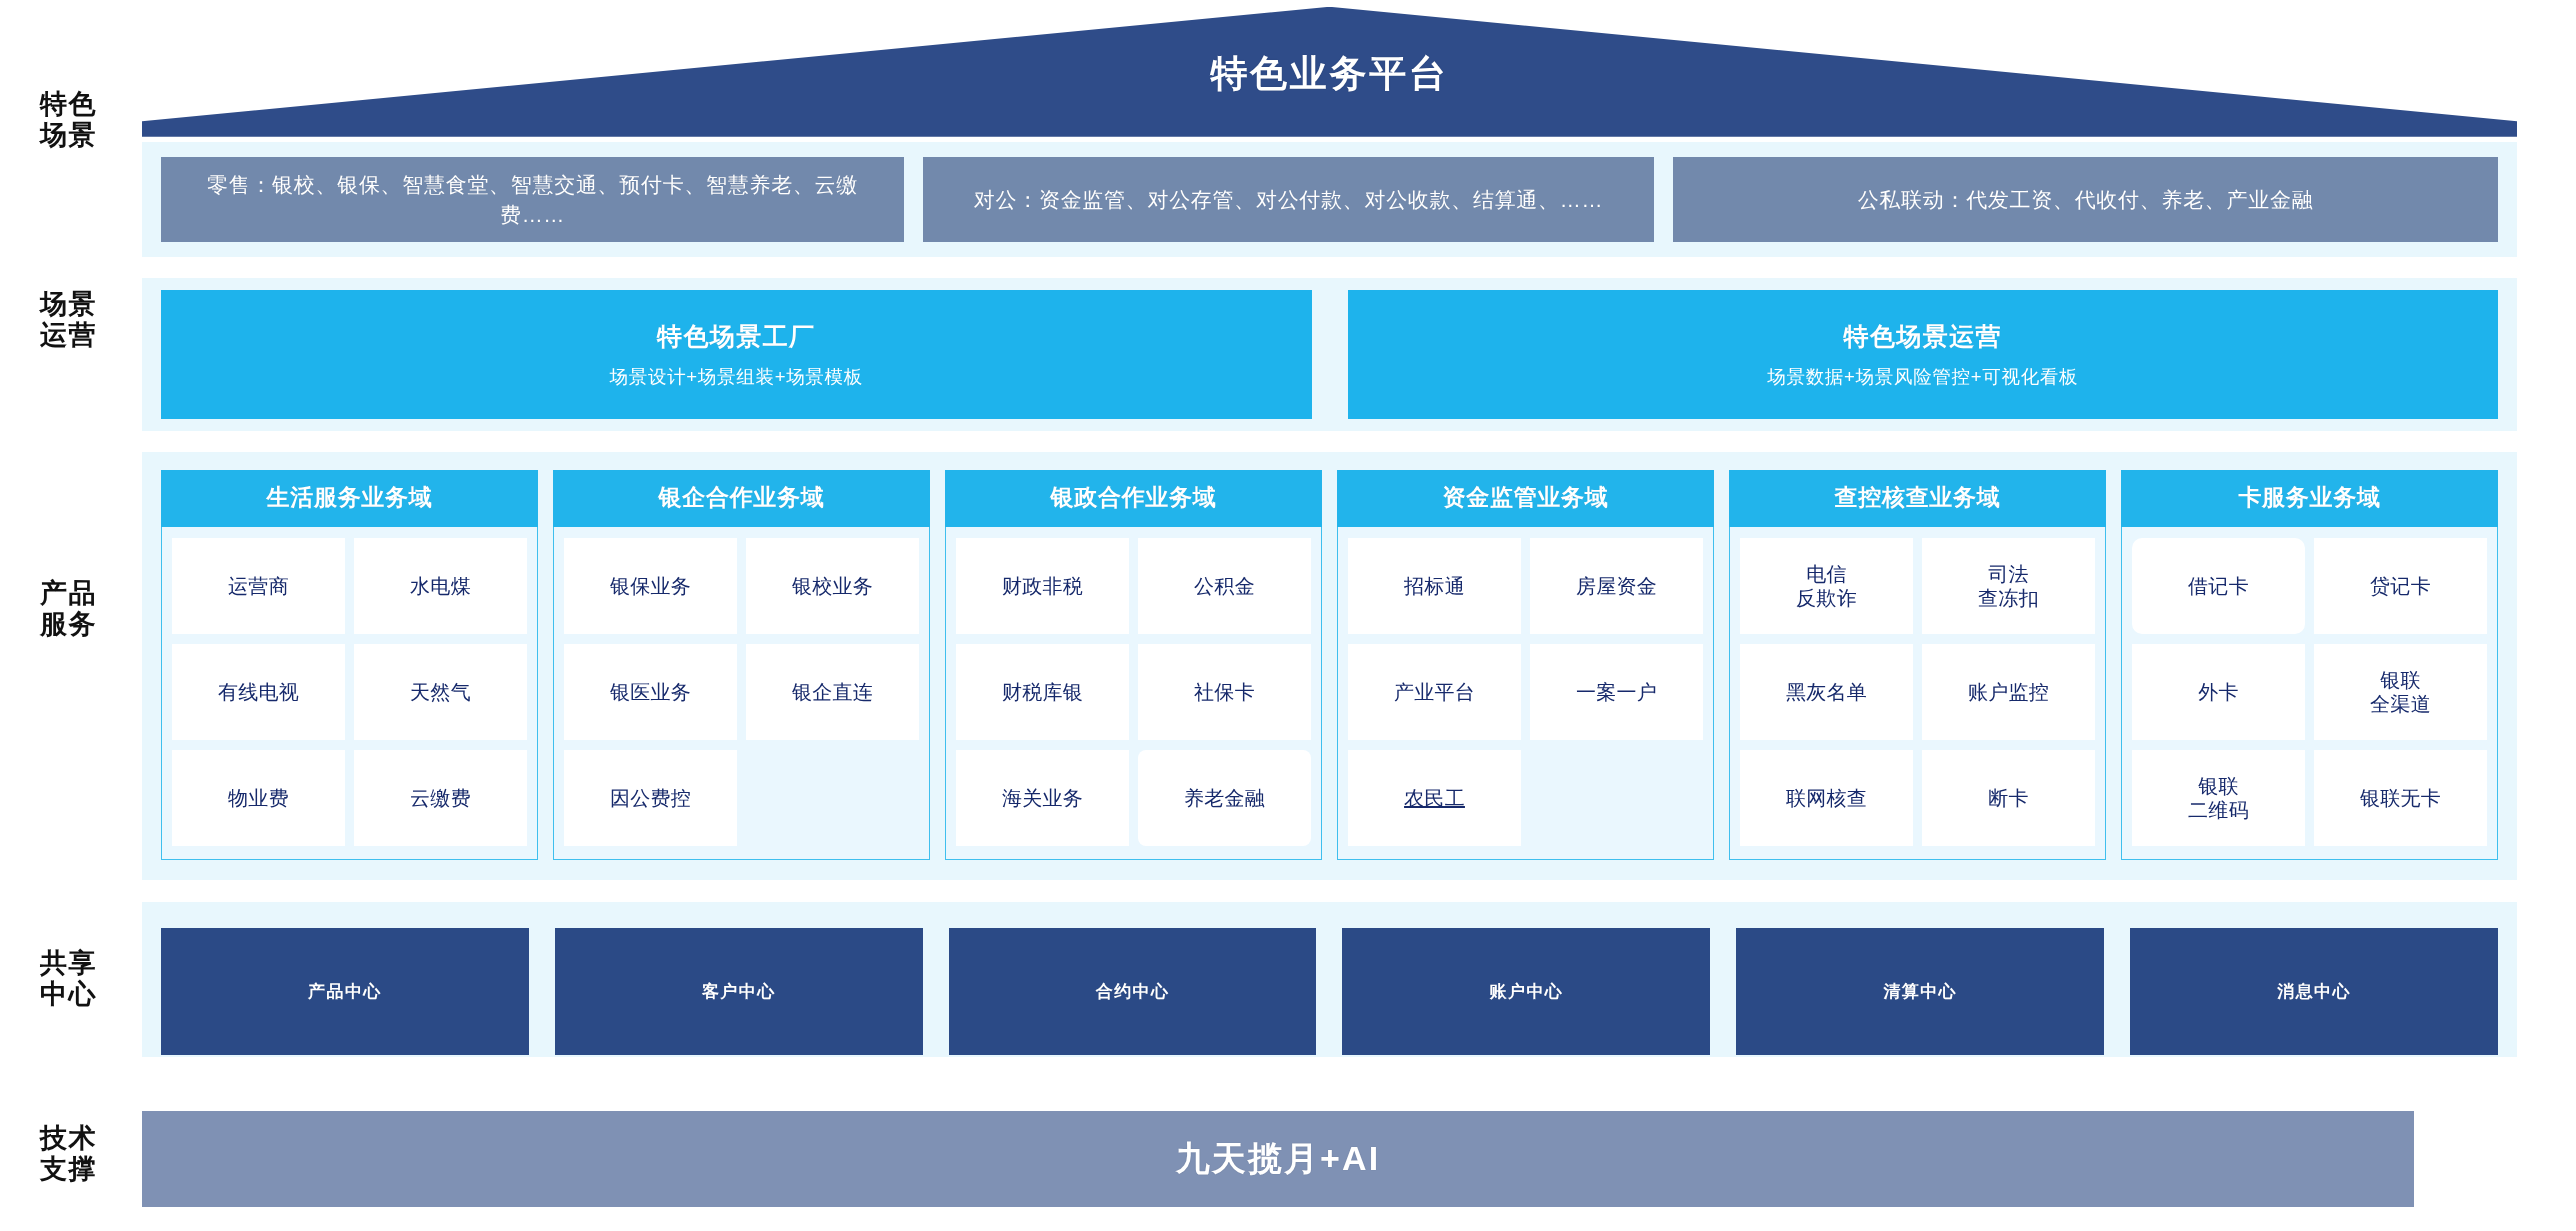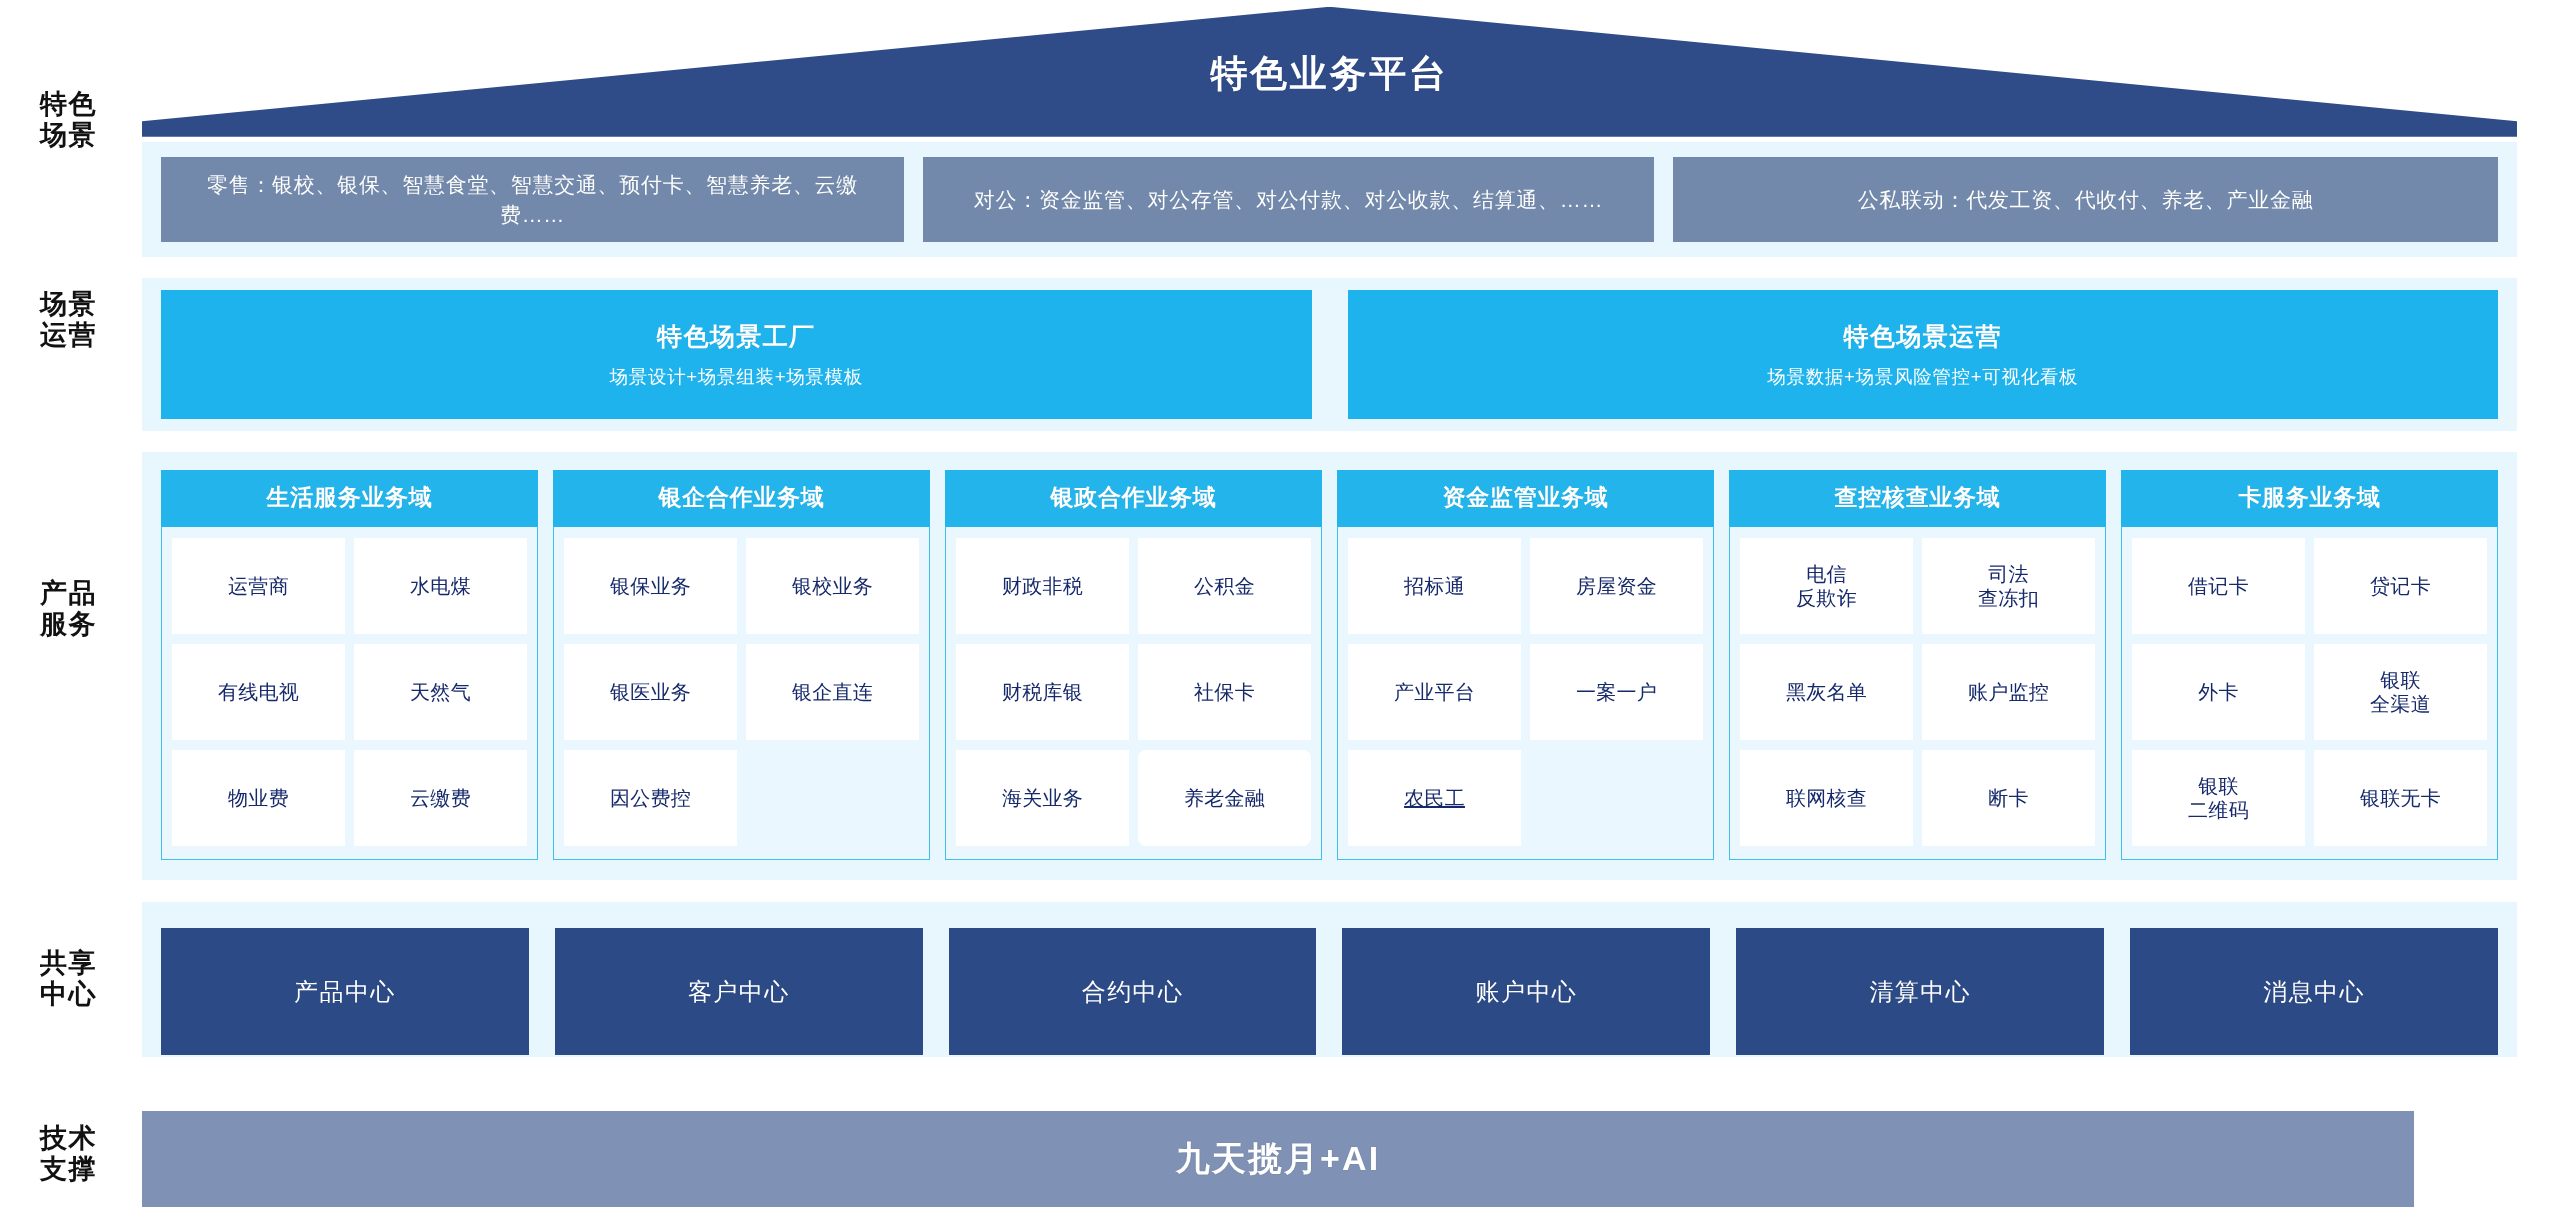--- a/index.html
+++ b/index.html
@@ -107,21 +107,21 @@
   
   .share-inner{
     position:absolute; inset:0;
     display:flex; align-items:center; gap:26px;
     padding:13.7px 19px;
   }
   .share-box{
     flex:1 1 0; height:100%;
     background:#2b4a86; color:#fff;
     display:flex; align-items:center; justify-content:center;
-    font-size:24px; font-weight:400; letter-spacing:1.4px;
+    font-size:17px; font-weight:700; letter-spacing:1.4px;
     text-shadow:0 0 0.7px rgba(0,0,0,.15);
     margin-top:24px;
   }
 
   
   .tech-bar{
     position:absolute; left:142px; width:2272px;
     background:#7f91b4; color:#fff;
     display:flex; align-items:center; justify-content:center;
     font-size:34px; font-weight:bold; letter-spacing:2.1px;
@@ -222,21 +222,21 @@
         <div class="prod-cell" style="white-space: pre-line;">黑灰名单</div>
         <div class="prod-cell" style="white-space: pre-line;">账户监控</div>
         <div class="prod-cell" style="white-space: pre-line;">联网核查</div>
         <div class="prod-cell" style="white-space: pre-line;">断卡</div>
       </div>
     </div>
 
     <div class="prod-col">
       <div class="prod-head">卡服务业务域</div>
       <div class="prod-body">
-        <div class="prod-cell" style="white-space: pre-line;">借记卡</div>
+        <div class="prod-cell" style="white-space: pre-line; border-radius: 10px;">借记卡</div>
         <div class="prod-cell" style="white-space: pre-line;">贷记卡</div>
         <div class="prod-cell" style="white-space: pre-line;">外卡</div>
         <div class="prod-cell" style="white-space: pre-line;">银联
 全渠道</div>
         <div class="prod-cell" style="white-space: pre-line;">银联
 二维码</div>
         <div class="prod-cell" style="white-space: pre-line;">银联无卡</div>
       </div>
     </div>
 

